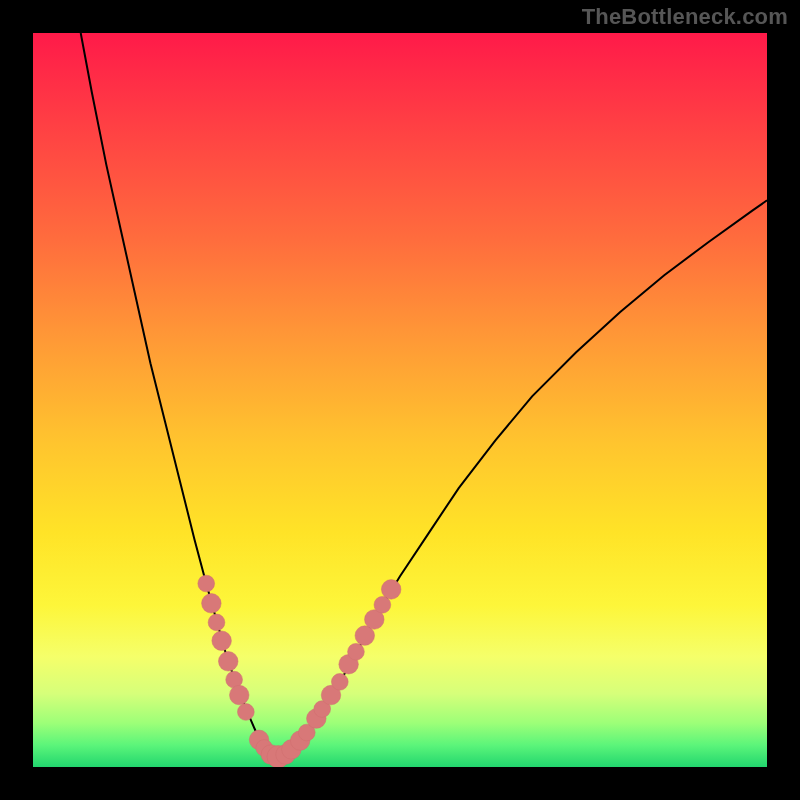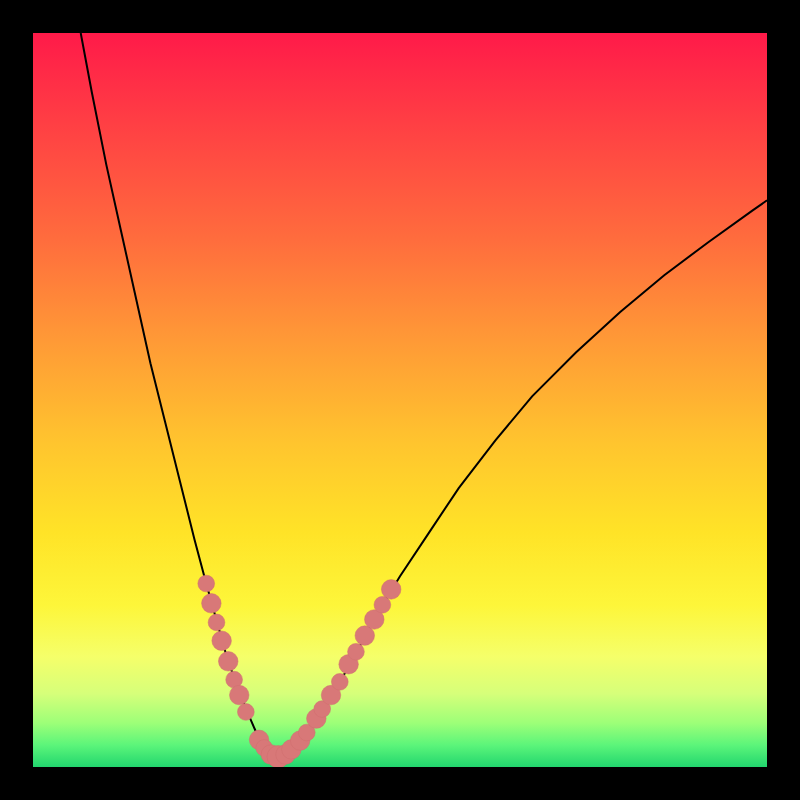--- a/index.html
+++ b/index.html
@@ -67,20 +67,21 @@
   .marker {
     fill: #d87878;
     stroke: #cf6e6e;
     stroke-width: 0.5;
   }
 </style>
 </head>
 <body>
 
 <div class="frame">
+  <div class="watermark">TheBottleneck.com</div>
 
   <div class="plot-area">
     <svg class="curves" viewBox="0 0 734 734">
       <path id="left-curve" class="curve-line" d="M47.71 0.00 L58.72 58.72 L73.40 132.12 L88.08 198.18 L102.76 264.24 L117.44 330.30 L132.12 389.02 L146.80 447.74 L161.48 506.46 L173.22 550.50 L183.50 587.20 L193.78 623.90 L204.05 653.26 L214.33 678.95 L223.87 700.97 L234.88 718.59 L242.22 724.46"></path>
       <path id="right-curve" class="curve-line" d="M242.22 724.46 L256.90 717.85 L271.58 703.17 L286.26 681.15 L304.61 653.26 L322.96 620.23 L344.98 579.86 L367.00 543.16 L396.36 499.12 L425.72 455.08 L462.42 407.37 L499.12 363.33 L543.16 319.29 L587.20 278.92 L631.24 242.22 L675.28 209.19 L719.32 177.63 L734.00 167.35"></path>
       <g id="marker-group">
           <circle cx="173.22" cy="550.50" r="8.37" class="marker"></circle>
           <circle cx="178.36" cy="570.32" r="9.76" class="marker"></circle>
           <circle cx="183.50" cy="589.40" r="8.37" class="marker"></circle>
           <circle cx="188.64" cy="607.75" r="9.76" class="marker"></circle>

